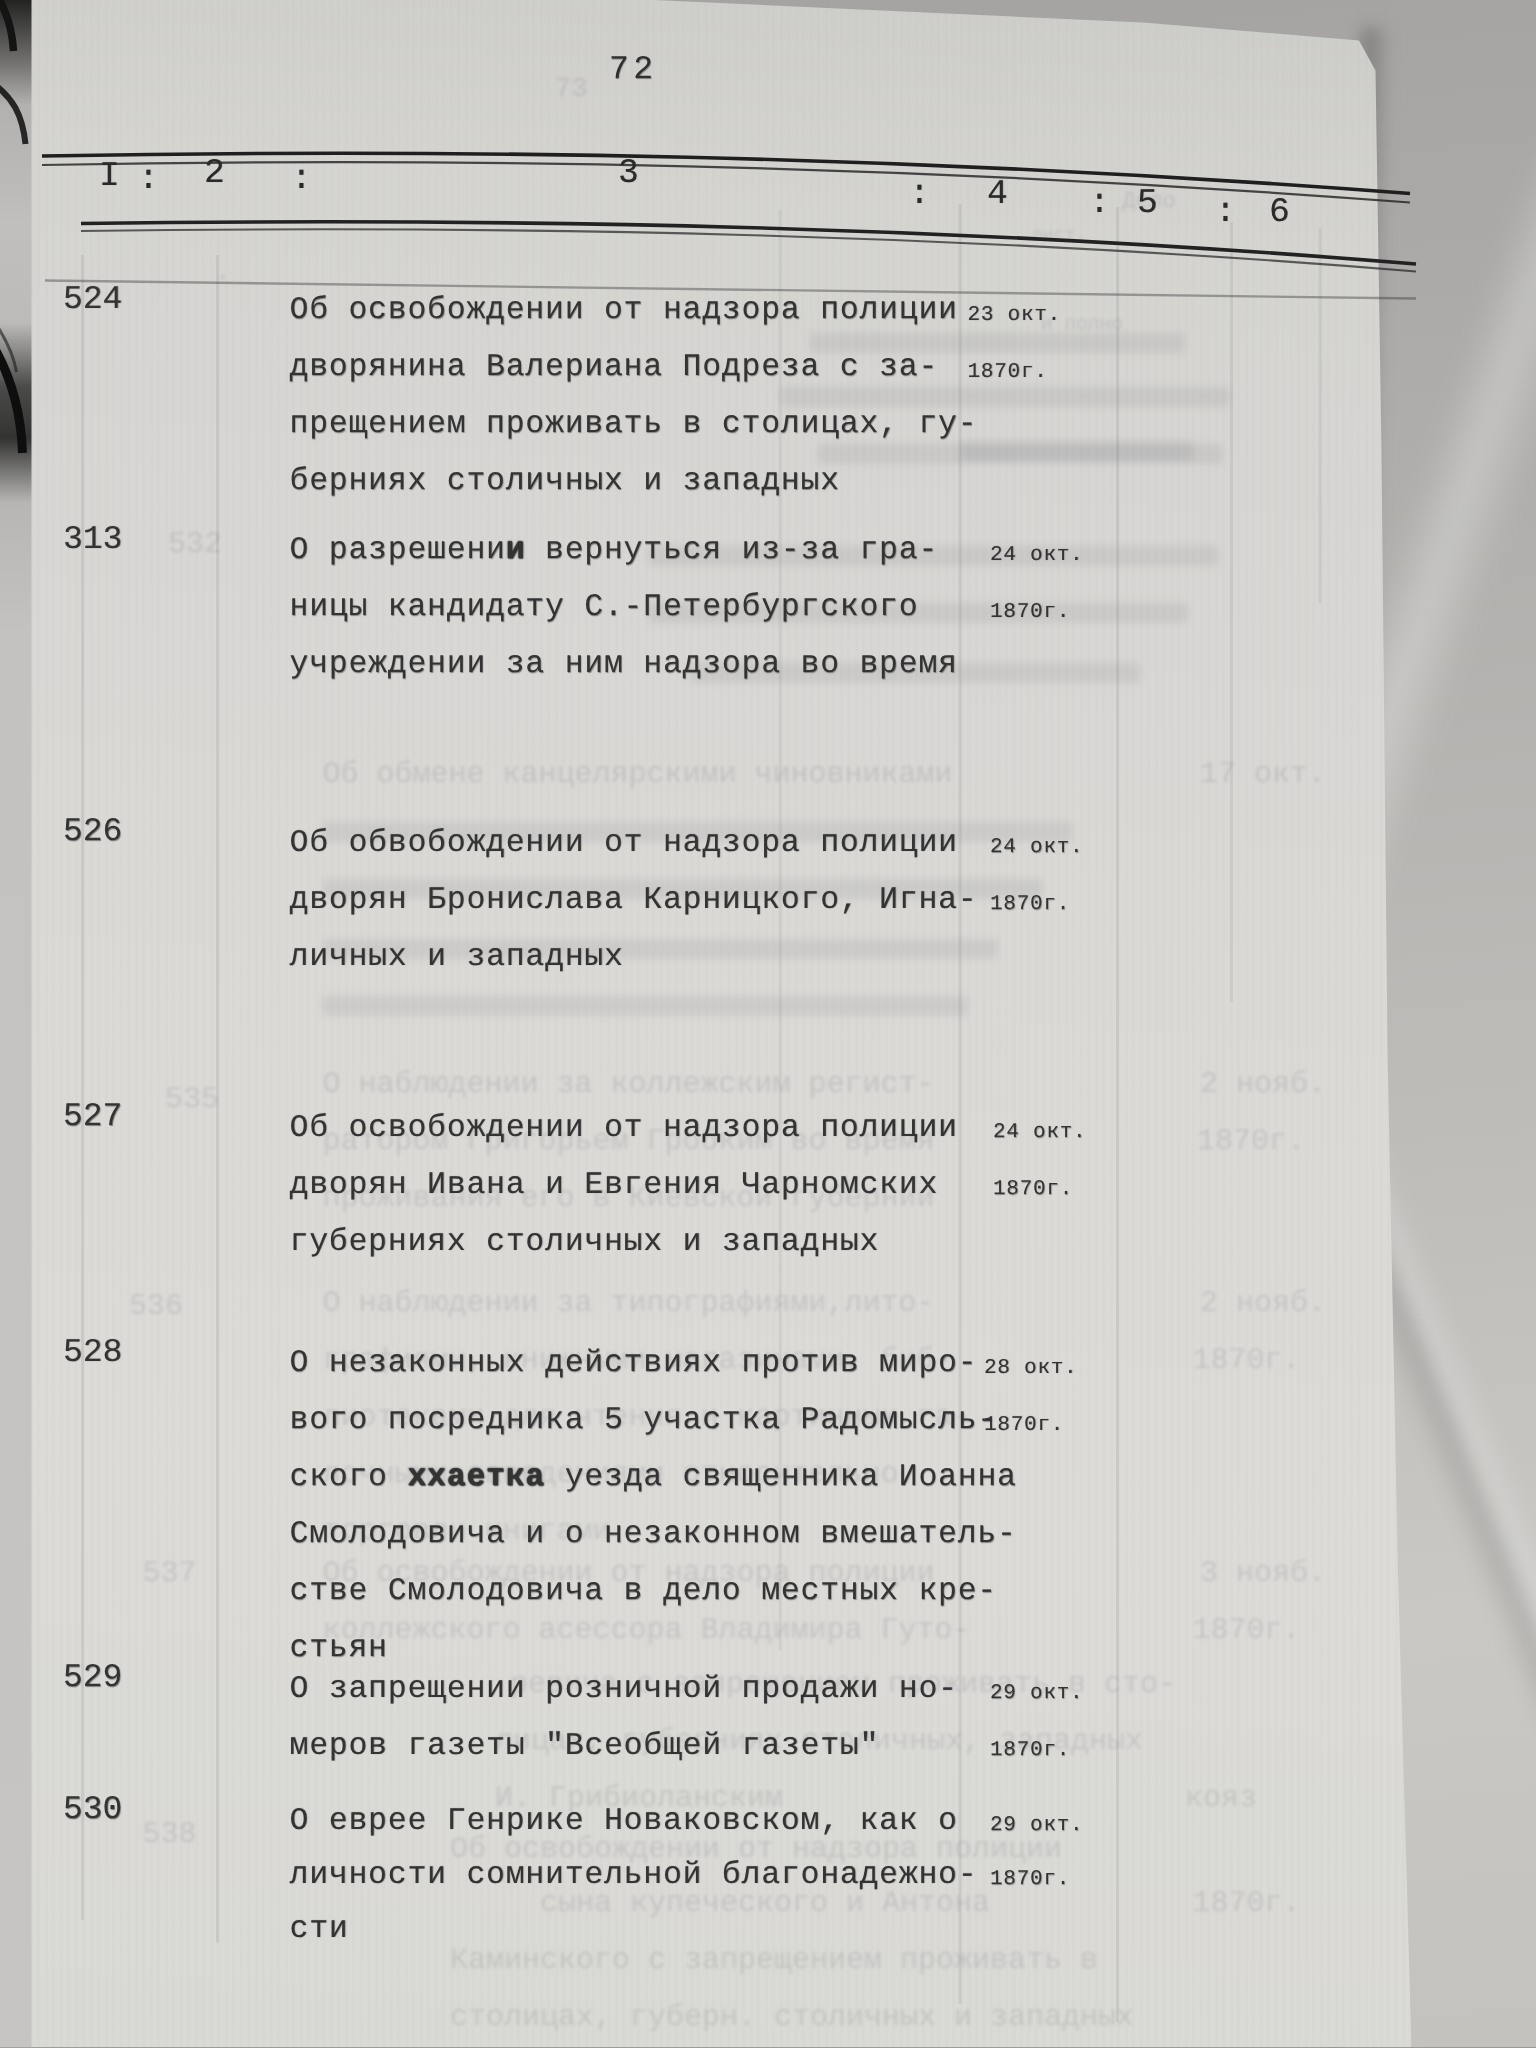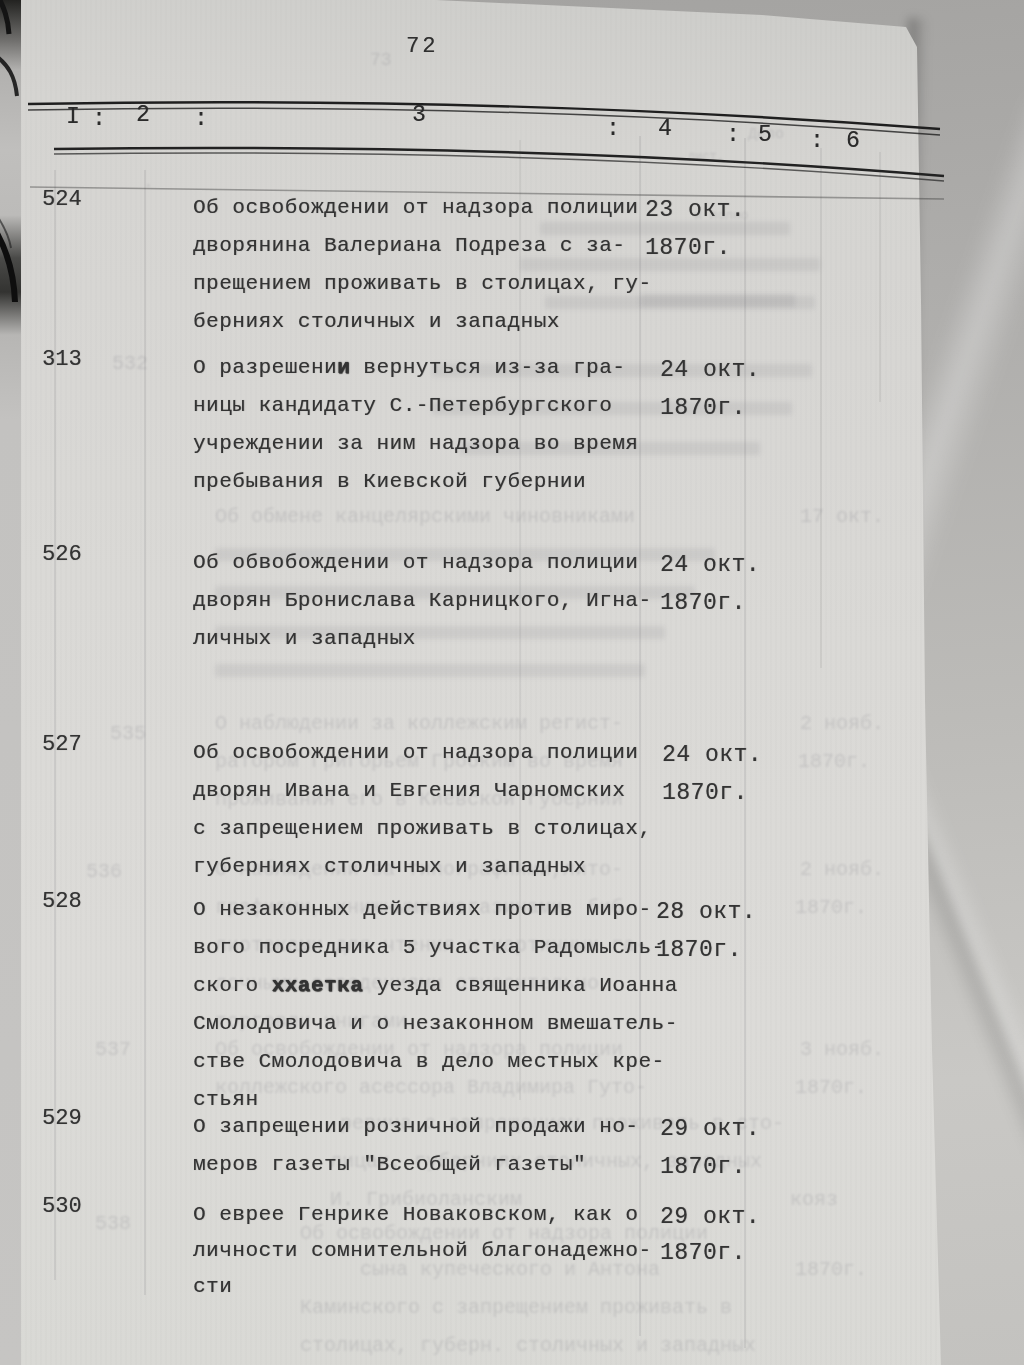--- a/index.html
+++ b/index.html
@@ -42,21 +42,21 @@
   .hc0{left:66px;top:104px}.hc1{left:92px;top:106px}.hc2{left:136px;top:102px}.hc3{left:194px;top:106px}
   .hc4{left:412px;top:102px}.hc5{left:606px;top:116px}.hc6{left:658px;top:116px}.hc7{left:726px;top:122px}
   .hc8{left:758px;top:122px}.hc9{left:810px;top:128px}.hc10{left:846px;top:128px}
   .entry{position:absolute;left:0;width:944px;z-index:5;}
   .entry-no{position:absolute;left:42px;top:-8px;font-size:22px;color:#333;
     text-shadow:.4px .4px .7px rgba(50,50,50,.55);}
   .entry-body{position:absolute;left:193px;top:0;width:470px;font-size:21px;letter-spacing:.5px;color:#333;
     white-space:pre;text-shadow:.4px .4px .7px rgba(50,50,50,.5);}
   .entry-body .ln, .entry-date .ln{height:38px;line-height:26px;}
   .lh36 .ln{height:36px;}
-  .entry-date{position:absolute;top:2px;font-size:23px;letter-spacing:.5px;color:#333;white-space:pre;
+  .entry-date{position:absolute;top:2px;font-size:14px;letter-spacing:.5px;color:#333;white-space:pre;
     text-shadow:.4px .4px .7px rgba(50,50,50,.5);font-family:Liberation Mono, monospace;}
   .ovr{font-weight:700;text-shadow:0 0 1.3px #1d1d1d,.5px .5px .8px rgba(40,40,40,.7);}
   
   #ghost-layer{position:absolute;inset:0;z-index:4;pointer-events:none;}
   .ghost{position:absolute;color:rgba(55,55,72,.85);opacity:.15;filter:blur(1.1px);white-space:pre;
     font-family:"Liberation Mono","DejaVu Sans Mono",monospace;}
   .ghost-bar{position:absolute;height:13px;background:rgba(90,90,102,.10);filter:blur(2.5px);border-radius:3px;}
 </style>
 </head>
 <body>
@@ -154,31 +154,31 @@
     </div>
 
   <div id="entries">
       <div class="entry" style="top: 195px;">
       <div class="entry-no">524</div>
       <div class="entry-body"><div class="ln">Об освобождении от надзора полиции</div><div class="ln">дворянина Валериана Подреза с за-</div><div class="ln">прещением проживать в столицах, гу-</div><div class="ln">берниях столичных и западных</div></div>
       <div class="entry-date" style="left: 645px;"><div class="ln">23 окт.</div><div class="ln">1870г.</div></div>
     </div>
       <div class="entry" style="top: 355px;">
       <div class="entry-no">313</div>
-      <div class="entry-body"><div class="ln"><span>О разрешени</span><span class="ovr">и</span><span> вернуться из-за гра-</span></div><div class="ln">ницы кандидату С.-Петербургского</div><div class="ln">учреждении за ним надзора во время</div><div class="ln">пребывания в Киевской губернии</div></div>
+      <div class="entry-body"><div class="ln"><span>О разрешени</span><span class="ovr">и</span><span> вернуться из-за гра-</span></div><div class="ln">ницы кандидату С.-Петербургского</div><div class="ln">учреждении за ним надзора во время</div></div>
       <div class="entry-date" style="left: 660px;"><div class="ln">24 окт.</div><div class="ln">1870г.</div></div>
     </div>
       <div class="entry" style="top: 550px;">
       <div class="entry-no">526</div>
       <div class="entry-body"><div class="ln">Об обвобождении от надзора полиции</div><div class="ln">дворян Бронислава Карницкого, Игна-</div><div class="ln">личных и западных</div></div>
       <div class="entry-date" style="left: 660px;"><div class="ln">24 окт.</div><div class="ln">1870г.</div></div>
     </div>
       <div class="entry" style="top: 740px;">
       <div class="entry-no">527</div>
-      <div class="entry-body"><div class="ln">Об освобождении от надзора полиции</div><div class="ln">дворян Ивана и Евгения Чарномских</div><div class="ln">с запрещением проживать в столицах,</div><div class="ln">губерниях столичных и западных</div></div>
+      <div class="entry-body"><div class="ln">Об освобождении от надзора полиции</div><div class="ln">дворян Ивана и Евгения Чарномских</div><div class="ln">губерниях столичных и западных</div></div>
       <div class="entry-date" style="left: 662px;"><div class="ln">24 окт.</div><div class="ln">1870г.</div></div>
     </div>
       <div class="entry" style="top: 897px;">
       <div class="entry-no">528</div>
       <div class="entry-body"><div class="ln">О незаконных действиях против миро-</div><div class="ln">вого посредника 5 участка Радомысль-</div><div class="ln"><span>ского </span><span class="ovr">ххаетка</span><span> уезда священника Иоанна</span></div><div class="ln">Смолодовича и о незаконном вмешатель-</div><div class="ln">стве Смолодовича в дело местных кре-</div><div class="ln">стьян</div></div>
       <div class="entry-date" style="left: 656px;"><div class="ln">28 окт.</div><div class="ln">1870г.</div></div>
     </div>
       <div class="entry" style="top: 1114px;">
       <div class="entry-no">529</div>
       <div class="entry-body"><div class="ln">О запрещении розничной продажи но-</div><div class="ln">меров газеты "Всеобщей газеты"</div></div>

